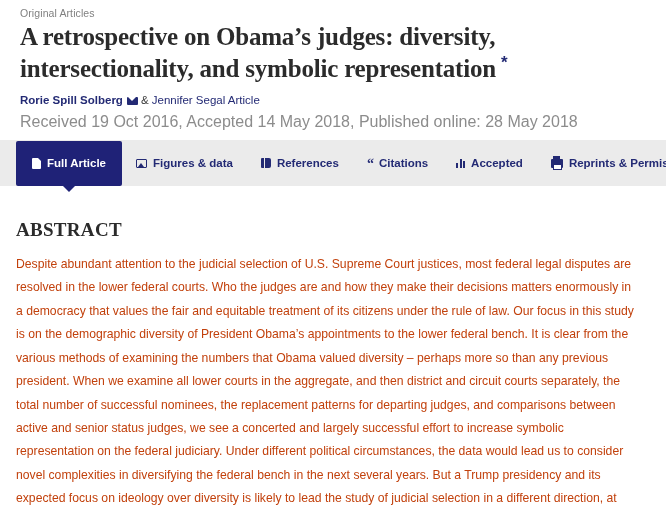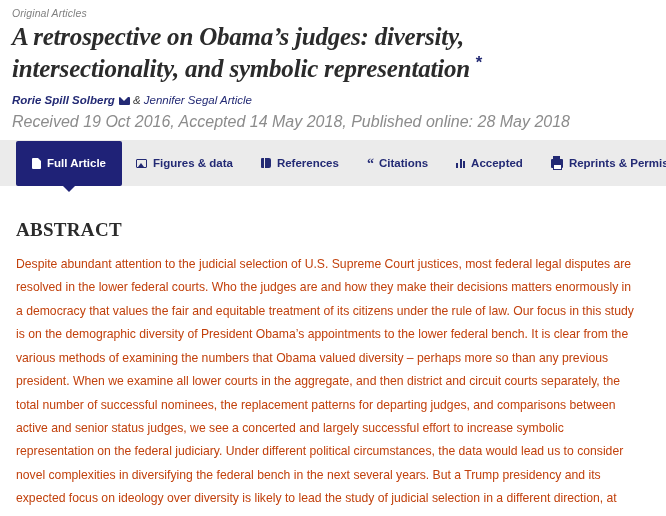--- a/index.html
+++ b/index.html
@@ -13,21 +13,21 @@
   body {
     font-family: "Liberation Sans", sans-serif;
     background: #ffffff;
     color: #333333;
     font-size: 12px;
   }
 
   .page { position: relative; width: 666px; height: 516px; background: #fff; }
 
   
-  .header { padding: 7px 16px 0 12px; background: #ffffff; font-style: italic; }
+  .header { padding: 7px 16px 0 20px; background: #ffffff; }
 
   .kicker {
     font-size: 10.5px;
     color: #808080;
     letter-spacing: .1px;
     margin-bottom: 3px;
   }
 
   .article-title {
     font-family: "Liberation Serif", serif;

